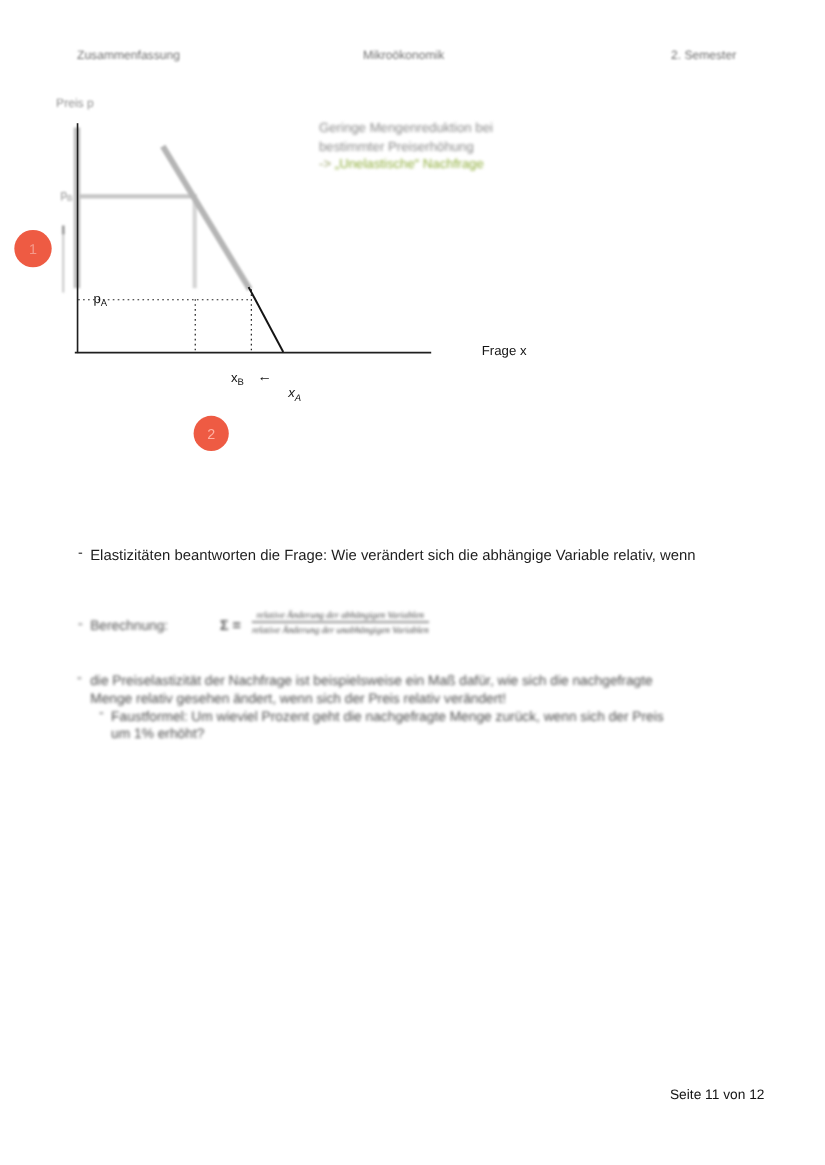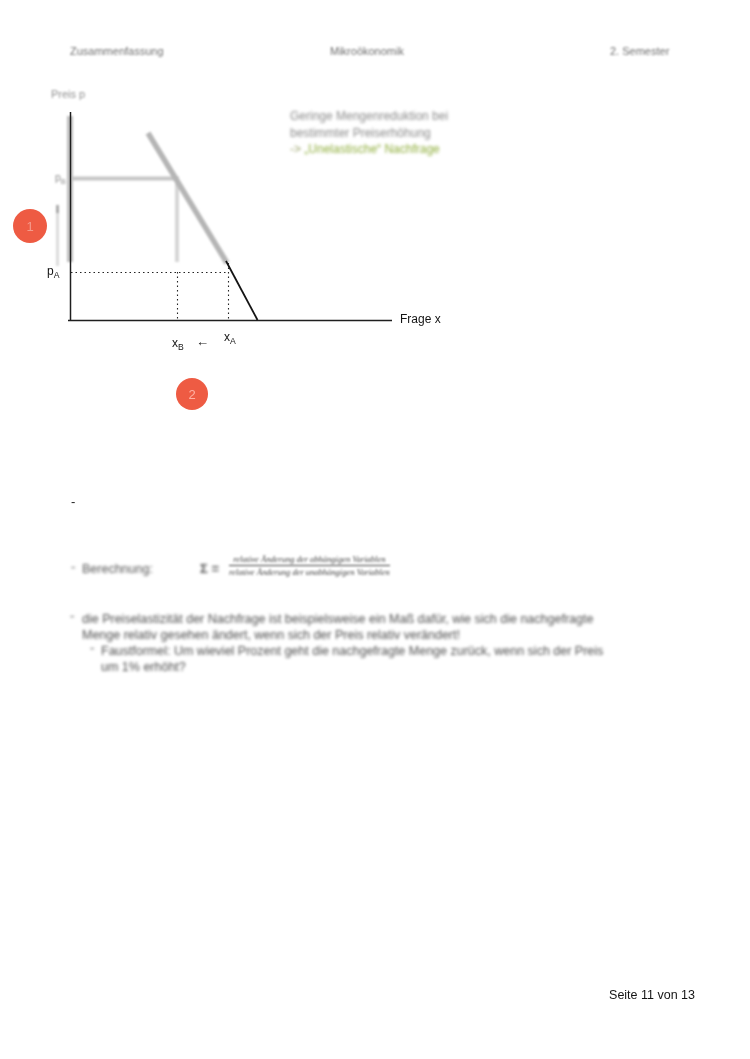--- a/index.html
+++ b/index.html
@@ -6,21 +6,21 @@
   .page{position:relative;width:750px;height:1059px;background:#ffffff;overflow:hidden;
         font-family:"Liberation Sans",sans-serif;color:#1a1a1a;}
   .abs{position:absolute;}
   
   .hdr{font-size:11px;color:#6f6f6f;filter:blur(1.2px);white-space:nowrap;}
   
   .chart-svg{position:absolute;left:0;top:0;width:750px;height:430px;}
   .soft{filter:blur(0.8px);}
   .axis-label{font-size:12px;color:#141414;white-space:nowrap;}
   .blur-label{color:#8f8f8f;filter:blur(1.1px);}
-  .sharp-label{color:#141414;}
+  .sharp-label{color:#141414;margin-left:38px;}
   sub{font-size:0.72em;}
   .ann{font-size:12px;line-height:16.5px;white-space:nowrap;filter:blur(1.6px);}
   .ann .g{color:#8a8a8a;}
   .ann .green{color:#8fae3c;}
   .ann .arrow{color:#9aa36a;}
   .marker{border-radius:50%;background:#ee5b43;display:flex;align-items:center;justify-content:center;
           filter:blur(0.6px);font-size:13px;}
   .marker.m1 span{color:rgba(255,255,255,0.38);}
   .marker.m2 span{color:#ffb0a2;}
   
@@ -63,37 +63,38 @@
     <line x1="228.5" y1="263" x2="228.5" y2="320" stroke="#232323" stroke-width="1.1" stroke-dasharray="1.5 3"></line>
   </svg>
 
   <div class="abs axis-label blur-label" style="left:51px;top:88px;font-size:11px;">Preis p</div>
   <div class="abs axis-label sharp-label" style="left:400px;top:312px;">Frage x</div>
 
   <div class="abs axis-label blur-label" style="left:55px;top:171px;font-size:10.5px;"><span>p</span><sub>B</sub></div>
   <div class="abs axis-label sharp-label" style="left:47px;top:264px;"><span>p</span><sub>A</sub></div>
   <div class="abs axis-label sharp-label" style="left:172px;top:336px;"><span>x</span><sub>B</sub></div>
   <div class="abs axis-label sharp-label" style="left:196px;top:334px;font-size:13px;">←</div>
-  <div class="abs axis-label sharp-label" style="left:224px;top:330px;"><span>x</span><sub>A</sub></div>
+  <div class="abs axis-label sharp-label" style="left:224px;top:350px;font-style:italic;"><span>x</span><sub>A</sub></div>
 
   <div class="abs ann" style="left:290px;top:108px;">
     <div class="g">Geringe Mengenreduktion bei</div>
     <div class="g">bestimmter Preiserhöhung</div>
     <div><span class="arrow">-&gt;</span> <span class="green">„Unelastische“ Nachfrage</span></div>
   </div>
 
   <div class="abs marker m1" style="left:13px;top:209px;width:34px;height:34px;">
       <span>1</span>
     </div>
   <div class="abs marker m2" style="left:176px;top:378px;width:32px;height:32px;">
       <span>2</span>
     </div>
 
   <div class="abs dash" style="left:71px;top:494px;">-</div>
   <div class="abs para" style="left:82px;top:497px;">
+    <div>Elastizitäten beantworten die Frage: Wie verändert sich die abhängige Variable relativ, wenn</div>
   </div>
 
   <div class="abs dash blurry2" style="left:71px;top:559px;">-</div>
   <div class="abs calc-label blurry2" style="left:82px;top:562px;">Berechnung:</div>
   <div class="abs calc-sym blurry2" style="left:200px;top:561px;">Σ =</div>
   <div class="abs frac" style="left:229px;top:554px;">
     <div class="num">relative Änderung der abhängigen Variablen</div>
     <div class="den">relative Änderung der unabhängigen Variablen</div>
   </div>
 
@@ -101,15 +102,15 @@
   <div class="abs small-para blurry" style="left:82px;top:611px;">
     <div>die Preiselastizität der Nachfrage ist beispielsweise ein Maß dafür, wie sich die nachgefragte</div>
     <div>Menge relativ gesehen ändert, wenn sich der Preis relativ verändert!</div>
   </div>
   <div class="abs dash blurry" style="left:90px;top:640px;">-</div>
   <div class="abs small-para blurry" style="left:101px;top:643px;">
     <div>Faustformel: Um wieviel Prozent geht die nachgefragte Menge zurück, wenn sich der Preis</div>
     <div>um 1% erhöht?</div>
   </div>
 
-  <div class="abs footer" style="right:55px;top:988px;">Seite 11 von 13</div>
+  <div class="abs footer" style="right:55px;top:988px;">Seite 11 von 12</div>
 
 </div>
 
 </body></html>

